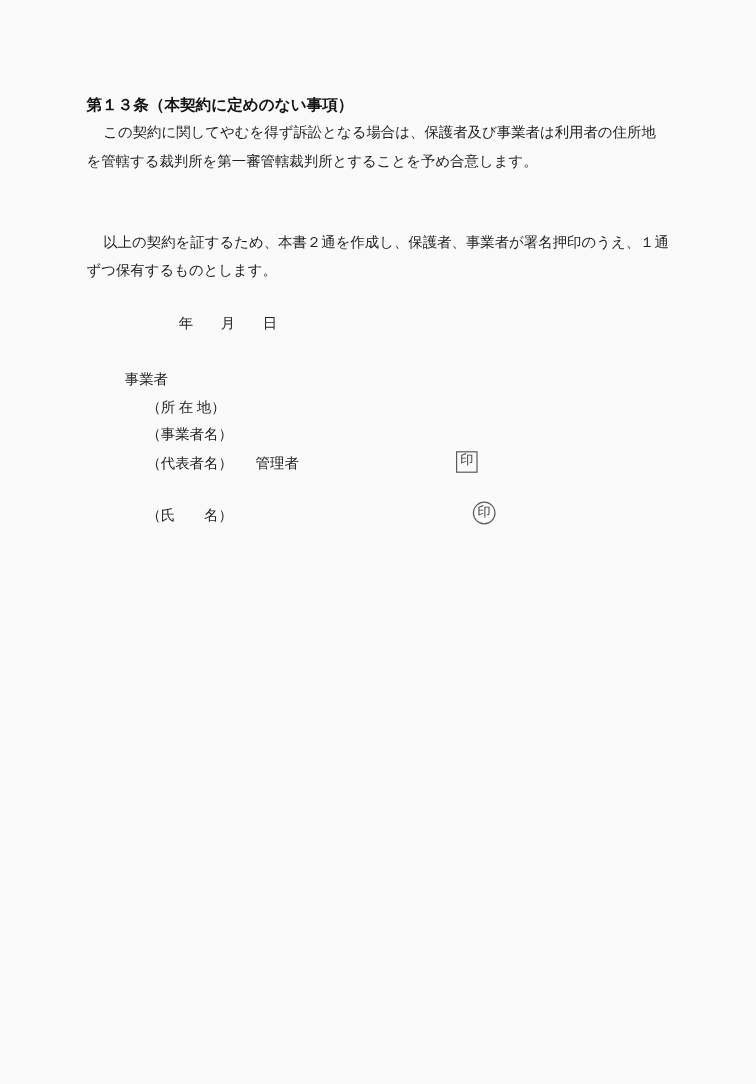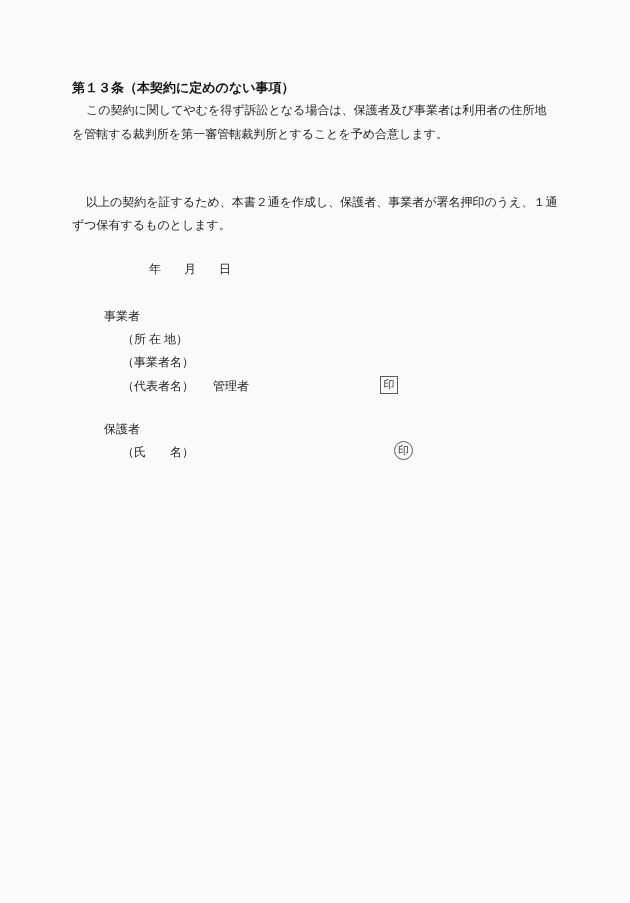--- a/index.html
+++ b/index.html
@@ -103,21 +103,20 @@
       <span class="plabel">（事業者名）</span>
     </div>
     <div class="party-row">
       <span class="plabel">（代表者名）</span>
       <span class="pvalue">　管理者</span>
       <span class="seal seal-square">印</span>
     </div>
   </div>
 
   <div class="party party-guardian">
-    <div class="party-title">保護者</div>
     <div class="party-row">
       <span class="plabel">（氏　　名）</span>
       <span class="pvalue"></span>
       <span class="seal seal-circle">印</span>
     </div>
   </div>
 
 </div>
 
 </body></html>

